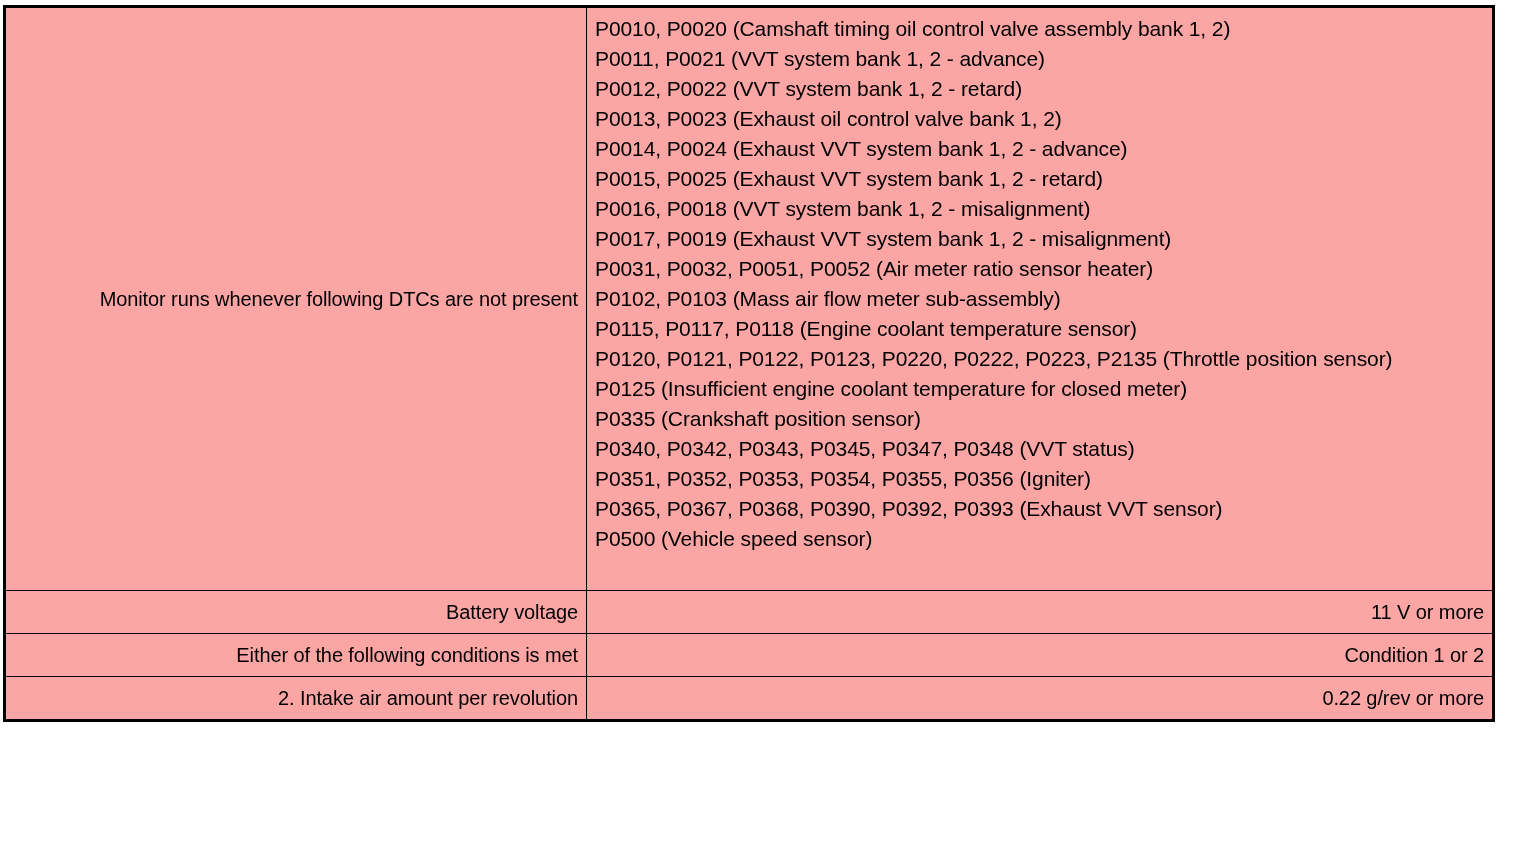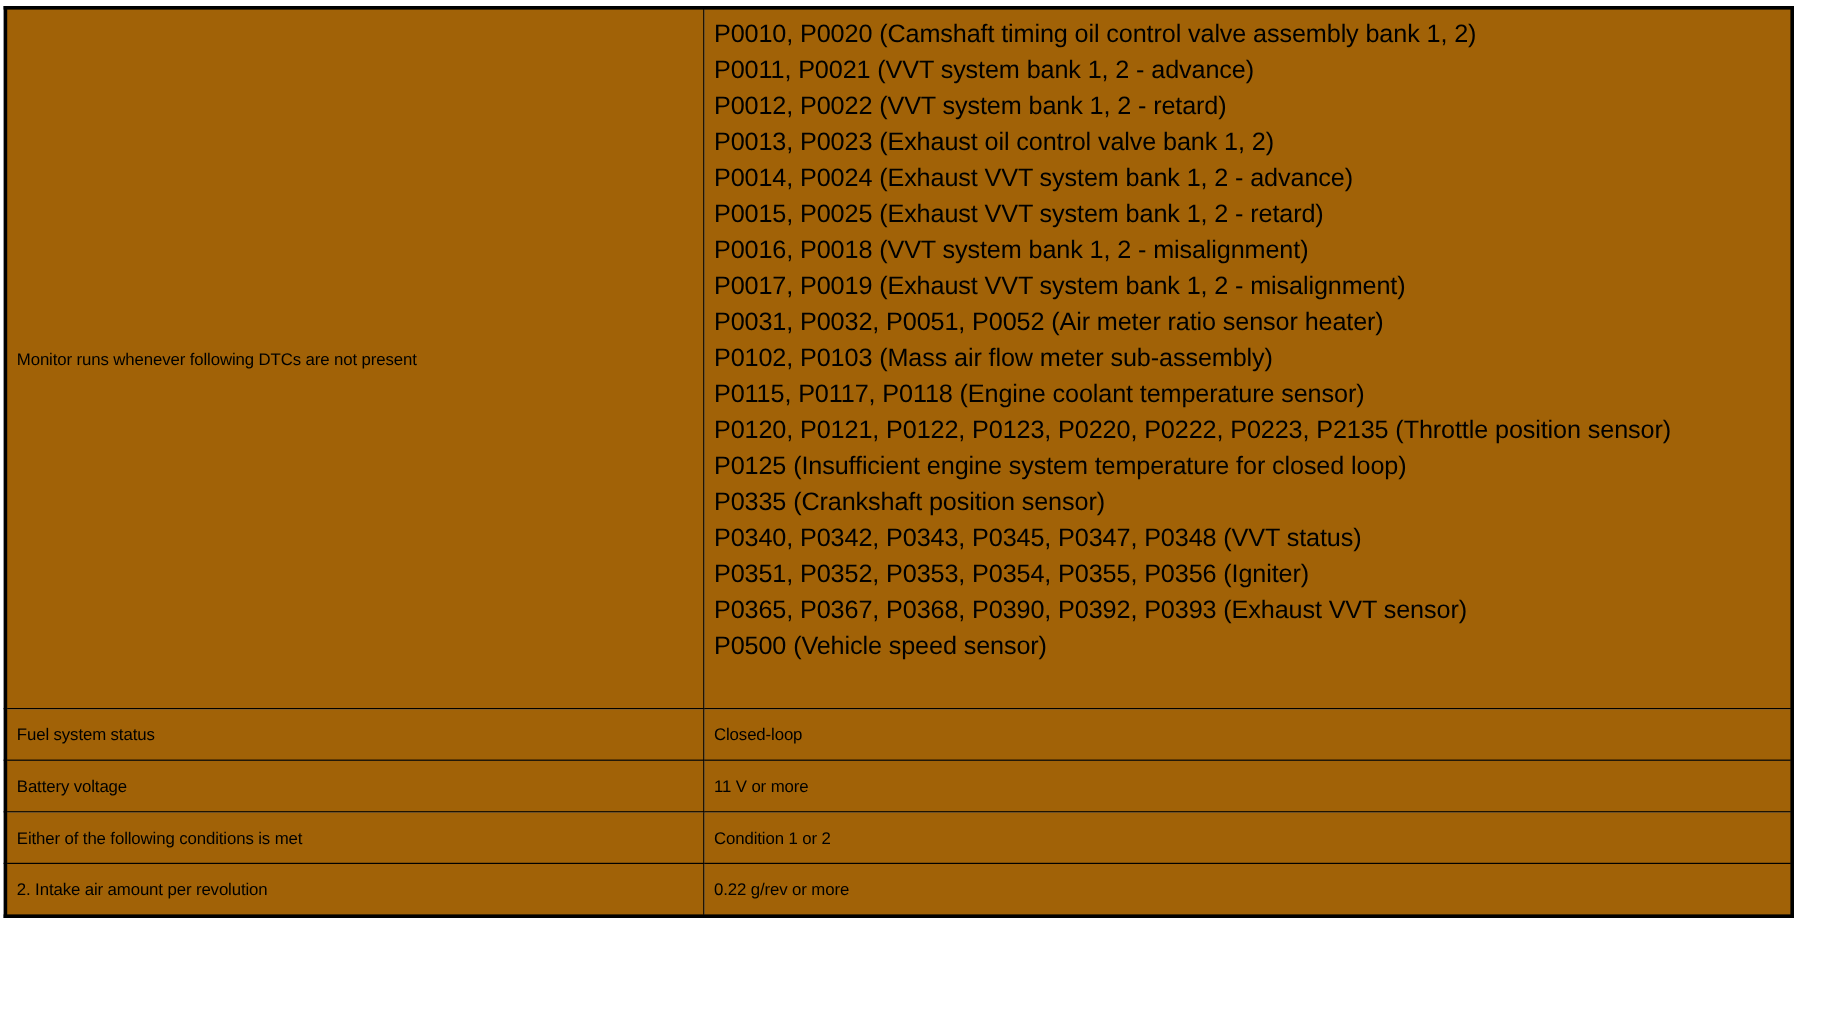--- a/index.html
+++ b/index.html
@@ -33,31 +33,32 @@
     background: #ffffff;
   }
 
   .cond-table col.col-item  { width: 582px; }
   .cond-table col.col-value { width: 907px; }
 
   .cond-table td {
     border: 1px solid #000000;
     padding: 0;
     vertical-align: top;
-    background: #a16207;
+    background: #fca5a5;
   }
 
   
   .cell {
-    font-size: 14px;
+    font-size: 20px;
     line-height: 30px;
     letter-spacing: -0.1px;
     padding: 4px 8px 4px 8px;
     white-space: pre-wrap;
     word-break: normal;
+    text-align: right;
   }
 
   
   tr.row-dtc td {
     height: 582px;
   }
   tr.row-dtc .cell-item {
     
     padding-top: 0;
     padding-bottom: 0;
@@ -108,38 +109,30 @@
               <div class="dtc-line">P0012, P0022 (VVT system bank 1, 2 - retard)</div>
               <div class="dtc-line">P0013, P0023 (Exhaust oil control valve bank 1, 2)</div>
               <div class="dtc-line">P0014, P0024 (Exhaust VVT system bank 1, 2 - advance)</div>
               <div class="dtc-line">P0015, P0025 (Exhaust VVT system bank 1, 2 - retard)</div>
               <div class="dtc-line">P0016, P0018 (VVT system bank 1, 2 - misalignment)</div>
               <div class="dtc-line">P0017, P0019 (Exhaust VVT system bank 1, 2 - misalignment)</div>
               <div class="dtc-line">P0031, P0032, P0051, P0052 (Air meter ratio sensor heater)</div>
               <div class="dtc-line">P0102, P0103 (Mass air flow meter sub-assembly)</div>
               <div class="dtc-line">P0115, P0117, P0118 (Engine coolant temperature sensor)</div>
               <div class="dtc-line">P0120, P0121, P0122, P0123, P0220, P0222, P0223, P2135 (Throttle position sensor)</div>
-              <div class="dtc-line">P0125 (Insufficient engine system temperature for closed loop)</div>
+              <div class="dtc-line">P0125 (Insufficient engine coolant temperature for closed meter)</div>
               <div class="dtc-line">P0335 (Crankshaft position sensor)</div>
               <div class="dtc-line">P0340, P0342, P0343, P0345, P0347, P0348 (VVT status)</div>
               <div class="dtc-line">P0351, P0352, P0353, P0354, P0355, P0356 (Igniter)</div>
               <div class="dtc-line">P0365, P0367, P0368, P0390, P0392, P0393 (Exhaust VVT sensor)</div>
               <div class="dtc-line">P0500 (Vehicle speed sensor)</div>
             </div>
         </td>
       </tr>
 
-      <tr class="row-short">
-        <td>
-          <div class="cell">Fuel system status</div>
-        </td>
-        <td>
-          <div class="cell">Closed-loop</div>
-        </td>
-      </tr>
 
       <tr class="row-short">
         <td>
           <div class="cell">Battery voltage</div>
         </td>
         <td>
           <div class="cell">11 V or more</div>
         </td>
       </tr>
 

